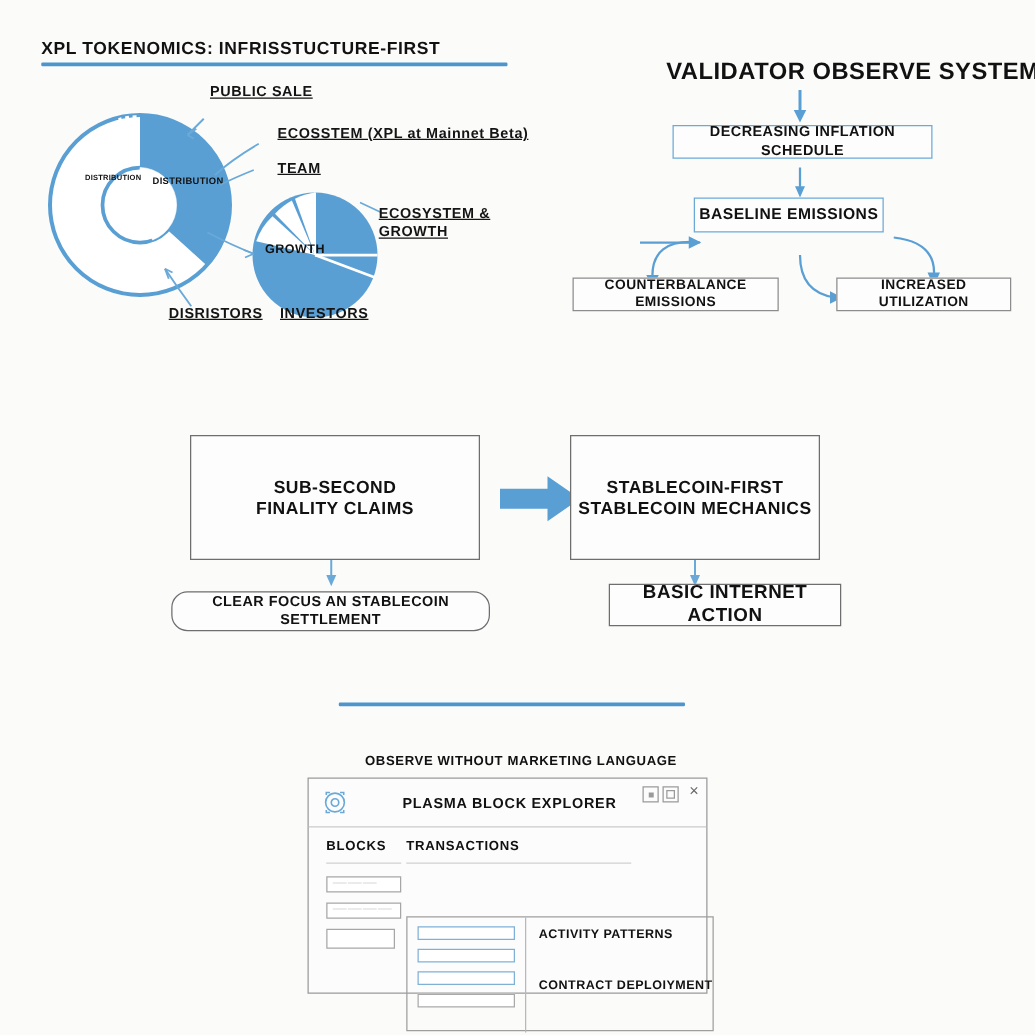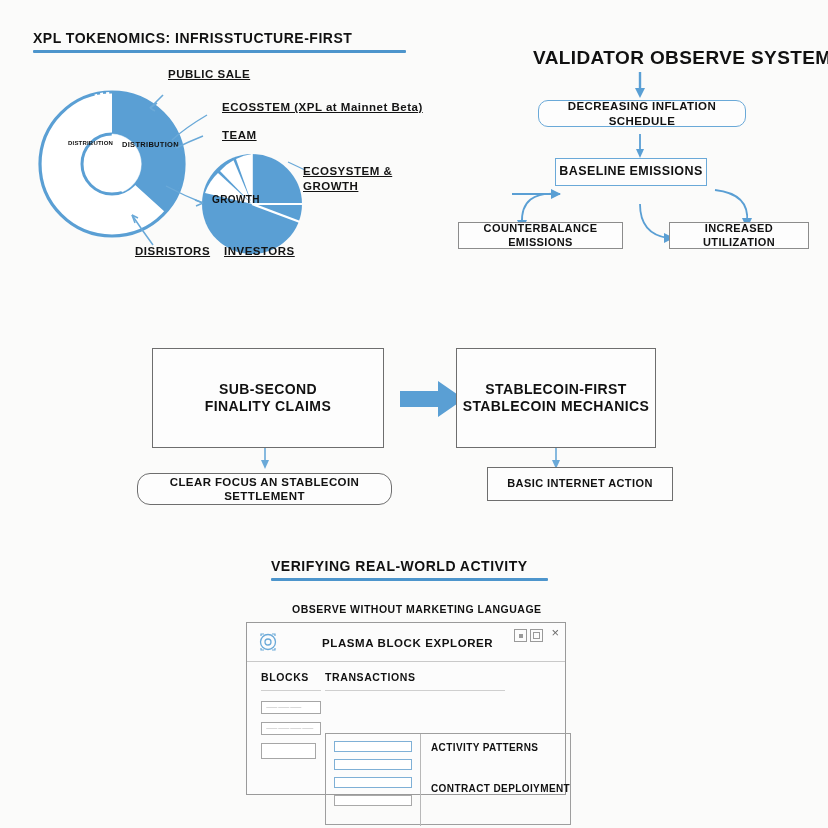--- a/index.html
+++ b/index.html
@@ -143,21 +143,21 @@
     <path d="M110,122 Q70,118 72,152" stroke="#5a9fd4" stroke-width="1.8" fill="none"></path>
     <path d="M72,158 L67,148 L77,148 Z" fill="#5a9fd4"></path>
     <path d="M62,122 L106,122" stroke="#5a9fd4" stroke-width="1.8" fill="none"></path>
     <path d="M111,122 L101,117 L101,127 Z" fill="#5a9fd4"></path>
     <path d="M265,118 Q300,122 297,150" stroke="#5a9fd4" stroke-width="1.8" fill="none"></path>
     <path d="M297,157 L292,146 L302,146 Z" fill="#5a9fd4"></path>
     <path d="M190,132 Q190,162 218,166" stroke="#5a9fd4" stroke-width="1.8" fill="none"></path>
     <path d="M224,166 L214,161 L214,171 Z" fill="#5a9fd4"></path>
   </svg>
 
-  <div class="abs box box-blue" style="left:538px;top:100px;width:208px;height:27px;font-size:11.5px;border-radius:10px;">DECREASING INFLATION SCHEDULE</div>
+  <div class="abs box box-blue" style="left:538px;top:100px;width:208px;height:27px;font-size:11.5px;">DECREASING INFLATION SCHEDULE</div>
   <div class="abs box box-blue" style="left:555px;top:158px;width:152px;height:28px;font-size:12.5px;">BASELINE EMISSIONS</div>
   <div class="abs box box-grey" style="left:458px;top:222px;width:165px;height:27px;font-size:11px;">COUNTERBALANCE EMISSIONS</div>
   <div class="abs box box-grey" style="left:669px;top:222px;width:140px;height:27px;font-size:11px;">INCREASED UTILIZATION</div>
 
 
   <div class="abs box box-dark" style="left:152px;top:348px;width:232px;height:100px;font-size:14px;">
     <div>
       <div>SUB-SECOND</div>
       <div>FINALITY CLAIMS</div>
     </div>
@@ -175,24 +175,23 @@
   </div>
 
   <svg class="abs" style="left:150px;top:448px;" width="520" height="28">
     <path d="M115,0 L115,16" stroke="#6aa9d8" stroke-width="1.6" fill="none"></path>
     <path d="M115,21 L111,12 L119,12 Z" fill="#6aa9d8"></path>
     <path d="M406,0 L406,16" stroke="#6aa9d8" stroke-width="1.6" fill="none"></path>
     <path d="M406,21 L402,12 L410,12 Z" fill="#6aa9d8"></path>
   </svg>
 
   <div class="abs box box-dark" style="left:137px;top:473px;width:255px;height:32px;font-size:11.5px;border-radius:13px;">CLEAR FOCUS AN STABLECOIN SETTLEMENT</div>
-  <div class="abs box box-dark" style="left:487px;top:467px;width:186px;height:34px;font-size:11px;">BASIC INTERNET ACTION</div>
+  <div class="abs box box-dark" style="left:487px;top:467px;width:186px;height:34px;font-size:15px;">BASIC INTERNET ACTION</div>
 
   <div class="abs" style="left:271px;top:558px;">
-    <div class="heading h-main">VERIFYING REAL-WORLD ACTIVITY</div>
     <div class="h-rule" style="width:277px;"></div>
   </div>
 
   <div class="abs subcap" style="left:292px;top:603px;">OBSERVE WITHOUT MARKETING LANGUAGE</div>
 
   <div class="abs win" style="left:246px;top:622px;width:320px;height:173px;">
 
     <div style="position:relative;height:38px;">
       <svg style="position:absolute;left:11px;top:9px;" width="20" height="20" viewBox="0 0 20 20">
         <circle cx="10" cy="10" r="7.5" fill="none" stroke="#6aa9d8" stroke-width="1.3"></circle>

